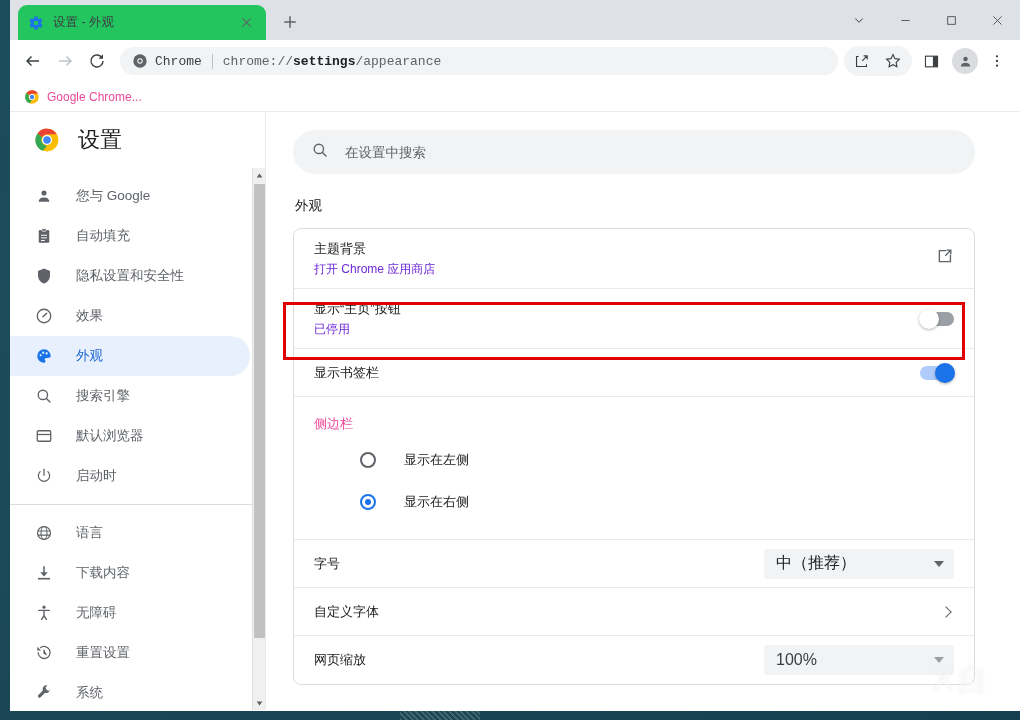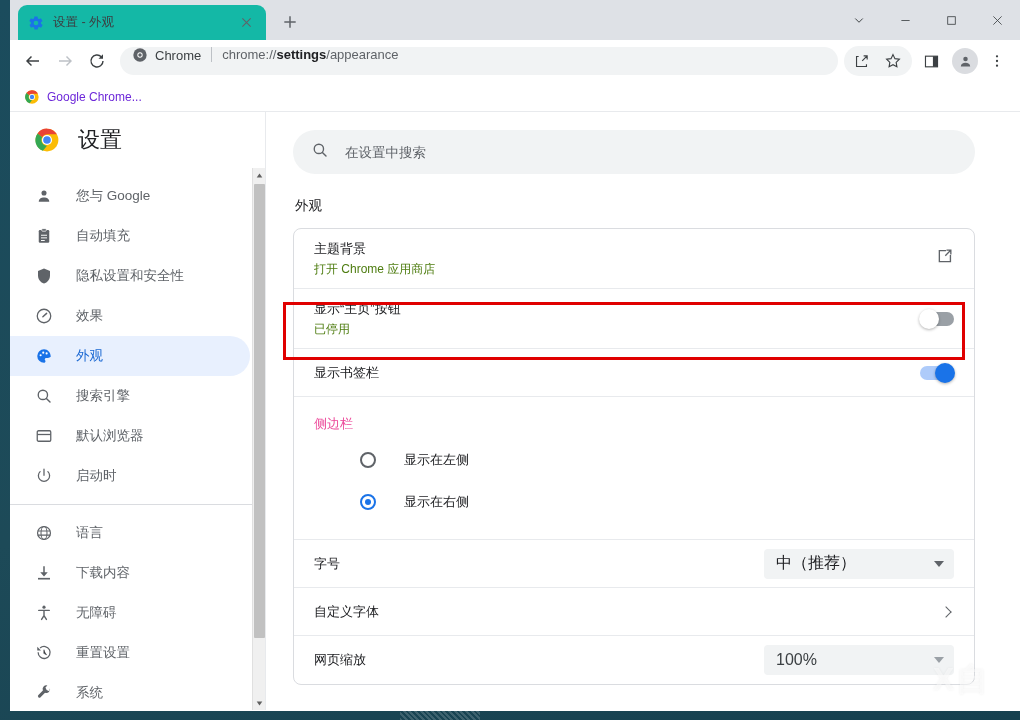--- a/index.html
+++ b/index.html
@@ -27,21 +27,21 @@
     background: #ffffff;
     overflow: hidden;
   }
 
   
   .tabstrip {
     position: relative; height: 40px; background: #dee1e6;
   }
   .tab {
     position: absolute; left: 8px; top: 5px; width: 248px; height: 35px;
-    background: #14b8a6; border-radius: 9px 9px 0 0;
+    background: #22c55e; border-radius: 9px 9px 0 0;
     display: flex; align-items: center; padding: 0 10px;
   }
   .tab-favicon { width: 16px; height: 16px; flex: 0 0 16px; margin-right: 9px; }
   .tab-title {
     flex: 1; font-size: 12.5px; color: #3c4043; white-space: nowrap;
     overflow: hidden; text-overflow: ellipsis;
   }
   .tab-close {
     width: 20px; height: 20px; flex: 0 0 20px;
     display: flex; align-items: center; justify-content: center;
@@ -63,22 +63,23 @@
     height: 42px; background: #ffffff; display: flex; align-items: center;
     padding: 0 6px 0 8px;
   }
   .tb-btn {
     width: 30px; height: 30px; flex: 0 0 30px;
     display: flex; align-items: center; justify-content: center; border-radius: 50%;
     margin-right: 2px;
   }
   .omnibox {
     flex: 1; height: 28px; background: #f1f3f4; border-radius: 14px;
-    display: flex; align-items: flex-start; padding: 0 12px; margin: 0 6px 0 6px;
+    display: flex; align-items: center; padding: 14px 12px; margin: 0 6px 0 6px;
     min-width: 0;
+    font-family: Liberation Mono, monospace;
   }
   .omni-chip { display: flex; align-items: center; flex: 0 0 auto; }
   .omni-chip-label { font-size: 13px; color: #3c4043; margin-left: 7px; }
   .omni-divider { width: 1px; height: 15px; background: #bdc1c6; margin: 0 10px; }
   .omni-url { font-size: 13px; color: #5f6368; white-space: nowrap; overflow: hidden; }
   .omni-url b { color: #202124; font-weight: 700; }
   .tb-right { display: flex; align-items: center; flex: 0 0 auto; }
   .tb-pill {
     display: flex; align-items: center; background: #f1f3f4; border-radius: 15px;
     height: 30px; padding: 0 2px; margin-right: 4px;
@@ -88,21 +89,21 @@
     display: flex; align-items: center; justify-content: center; margin: 0 4px;
   }
 
   
   .bookmarks {
     height: 30px; background: #ffffff; display: flex; align-items: center;
     padding-left: 10px; border-bottom: 1px solid #e8eaed;
   }
   .bm-item { display: flex; align-items: center; padding: 3px 8px 3px 4px; border-radius: 4px; }
   .bm-icon { width: 16px; height: 16px; margin-right: 7px; }
-  .bm-label { font-size: 12px; color: #6d28d9; white-space: nowrap; }
+  .bm-label { font-size: 12px; color: #ec4899; white-space: nowrap; }
 
   
   .page { position: relative; height: 598px; background: #ffffff; display: flex; }
 
   
   .sidebar {
     width: 256px; flex: 0 0 256px; position: relative; background: #ffffff;
     height: 598px;
   }
   .brand { display: flex; align-items: center; height: 56px; padding-left: 24px; }
@@ -162,21 +163,21 @@
     background: #ffffff; border: 1px solid #dadce0; border-radius: 8px;
     overflow: hidden;
   }
   .row {
     display: flex; align-items: center; padding: 0 20px; min-height: 48px;
     border-bottom: 1px solid #e8eaed; position: relative;
   }
   .row:last-child { border-bottom: none; }
   .row-texts { flex: 1; padding: 10px 0; }
   .row-title { font-size: 13px; color: #202124; line-height: 20px; }
-  .row-sub { font-size: 12px; color: #4d7c0f; line-height: 18px; margin-top: 1px; }
+  .row-sub { font-size: 12px; color: #6d28d9; line-height: 18px; margin-top: 1px; }
   .row-theme { min-height: 58px; }
   .row-home { min-height: 57px; align-items: center; }
 
   
   .toggle { width: 34px; height: 14px; border-radius: 7px; position: relative; flex: 0 0 34px; }
   .toggle .knob {
     position: absolute; top: -3px; width: 20px; height: 20px; border-radius: 50%;
     box-shadow: 0 1px 3px rgba(0,0,0,.3);
   }
   .toggle.off { background: #9aa0a6; }

